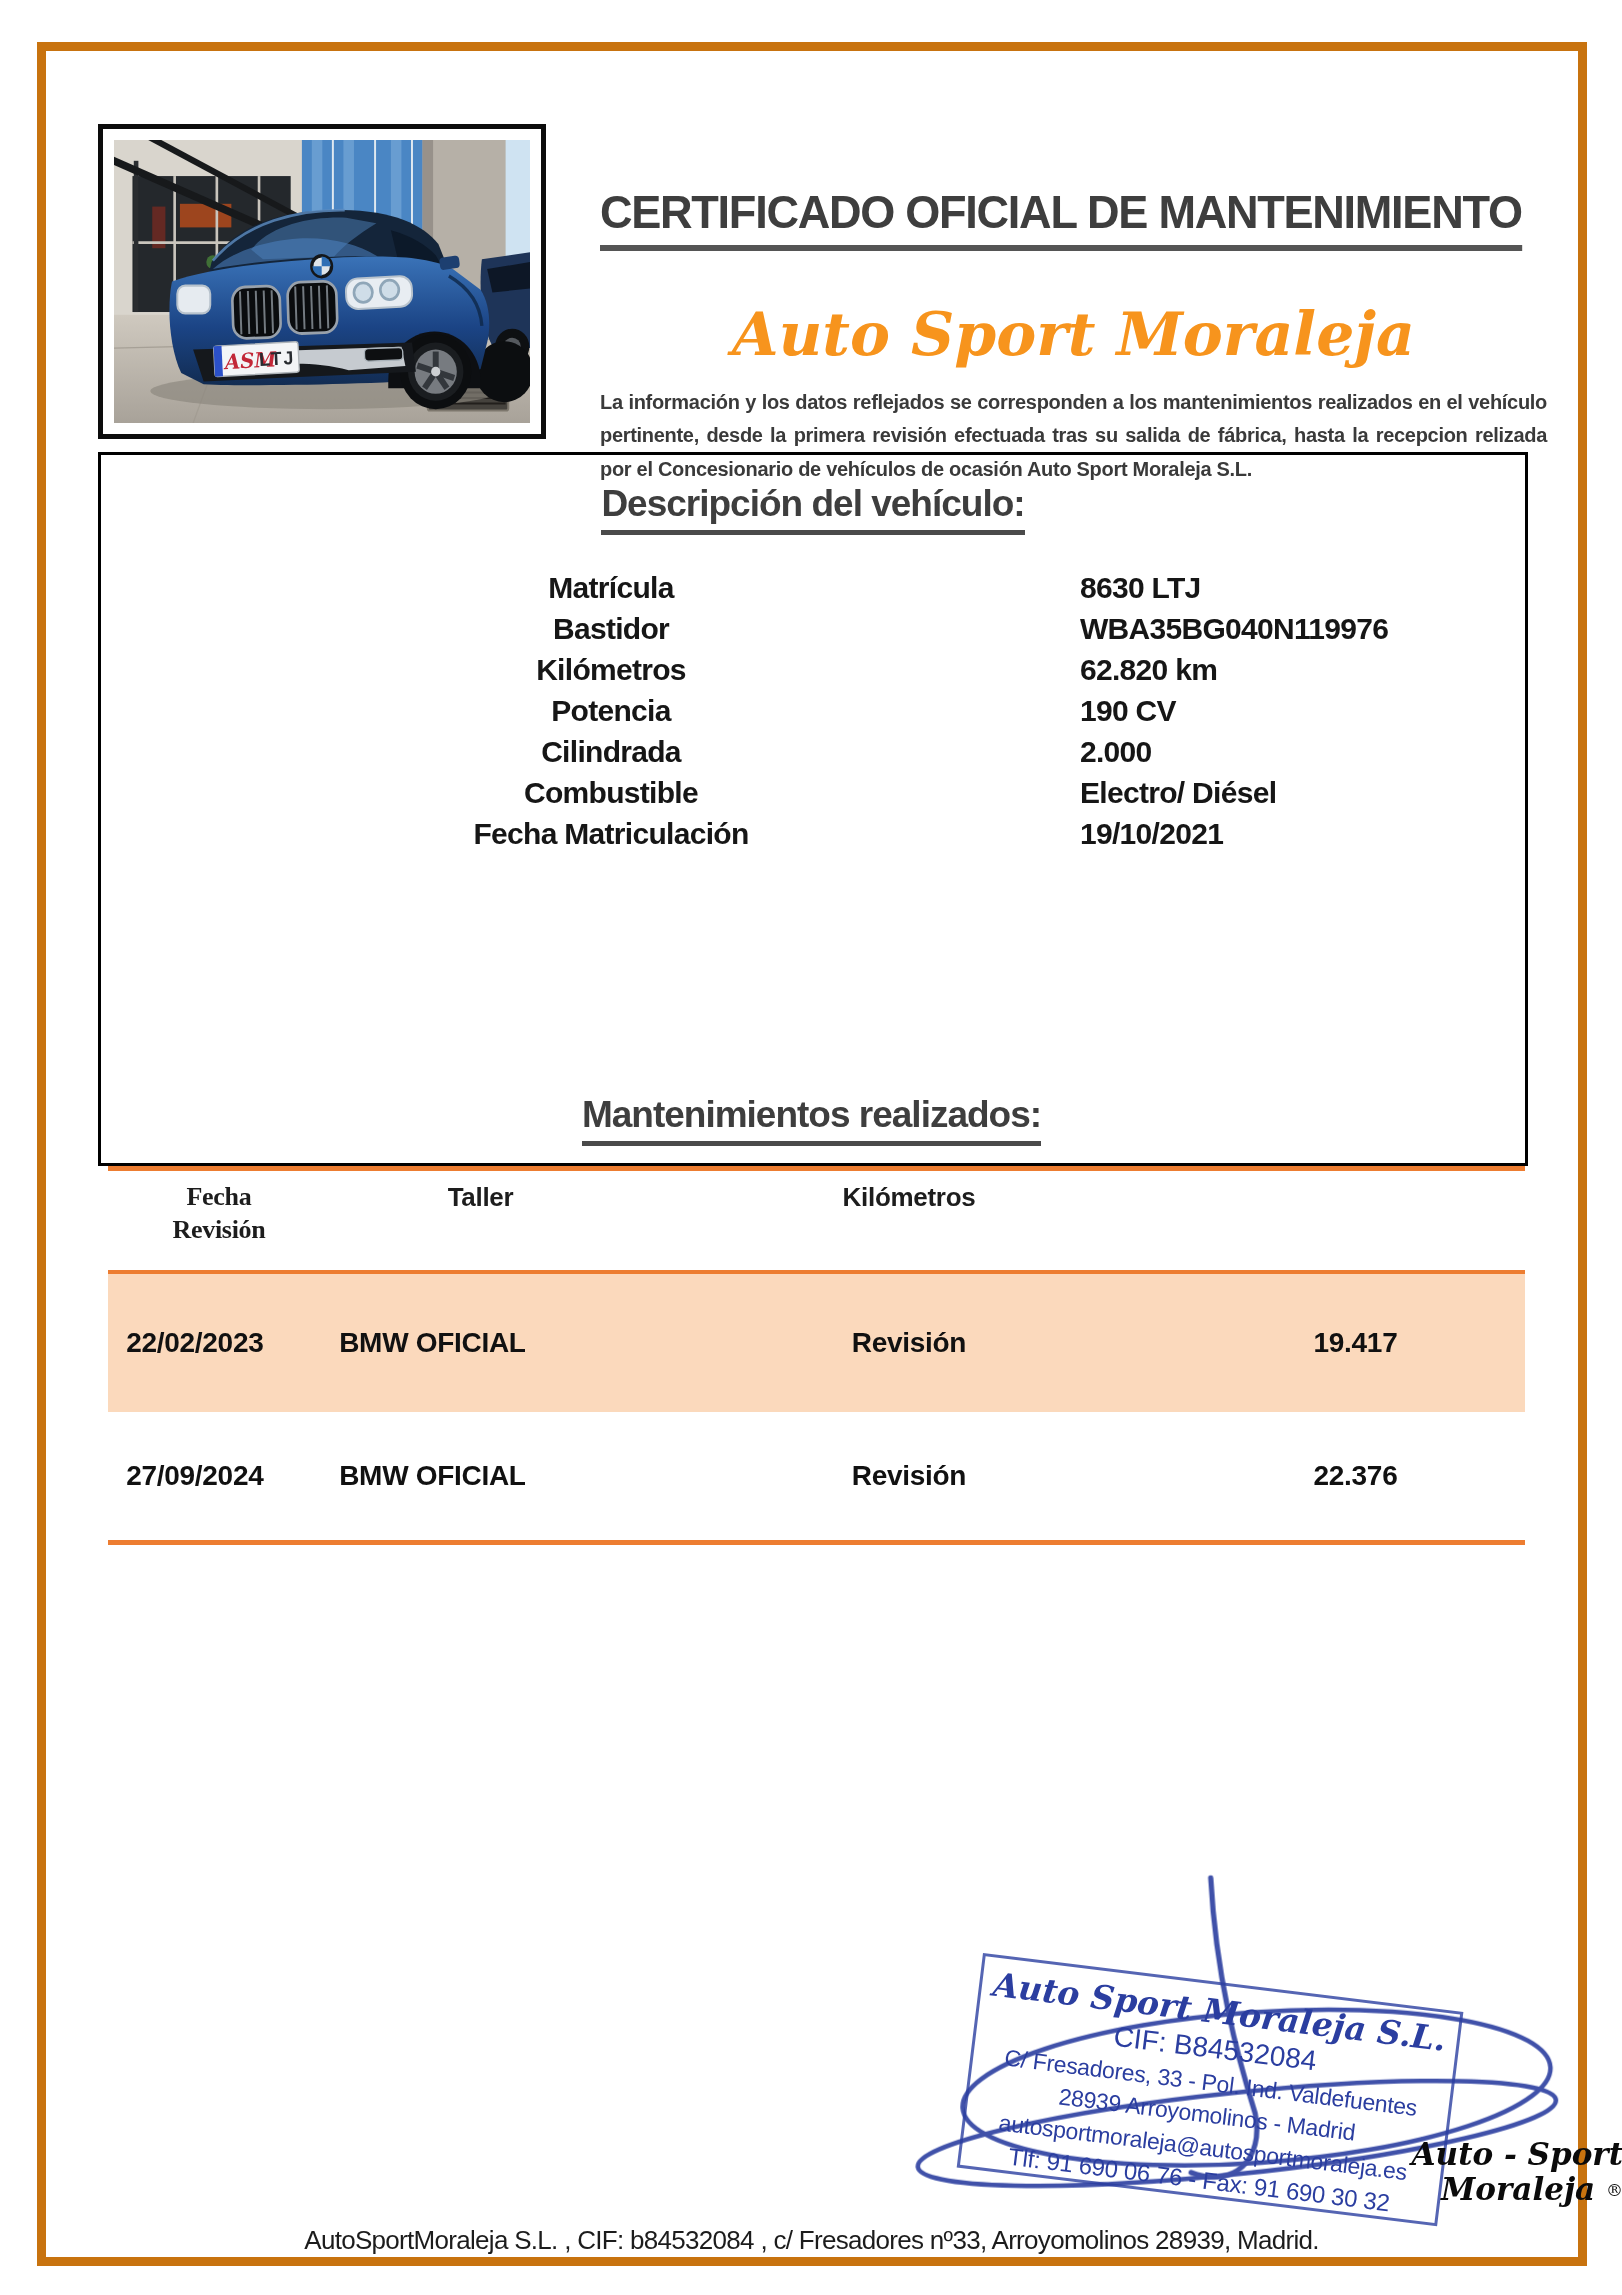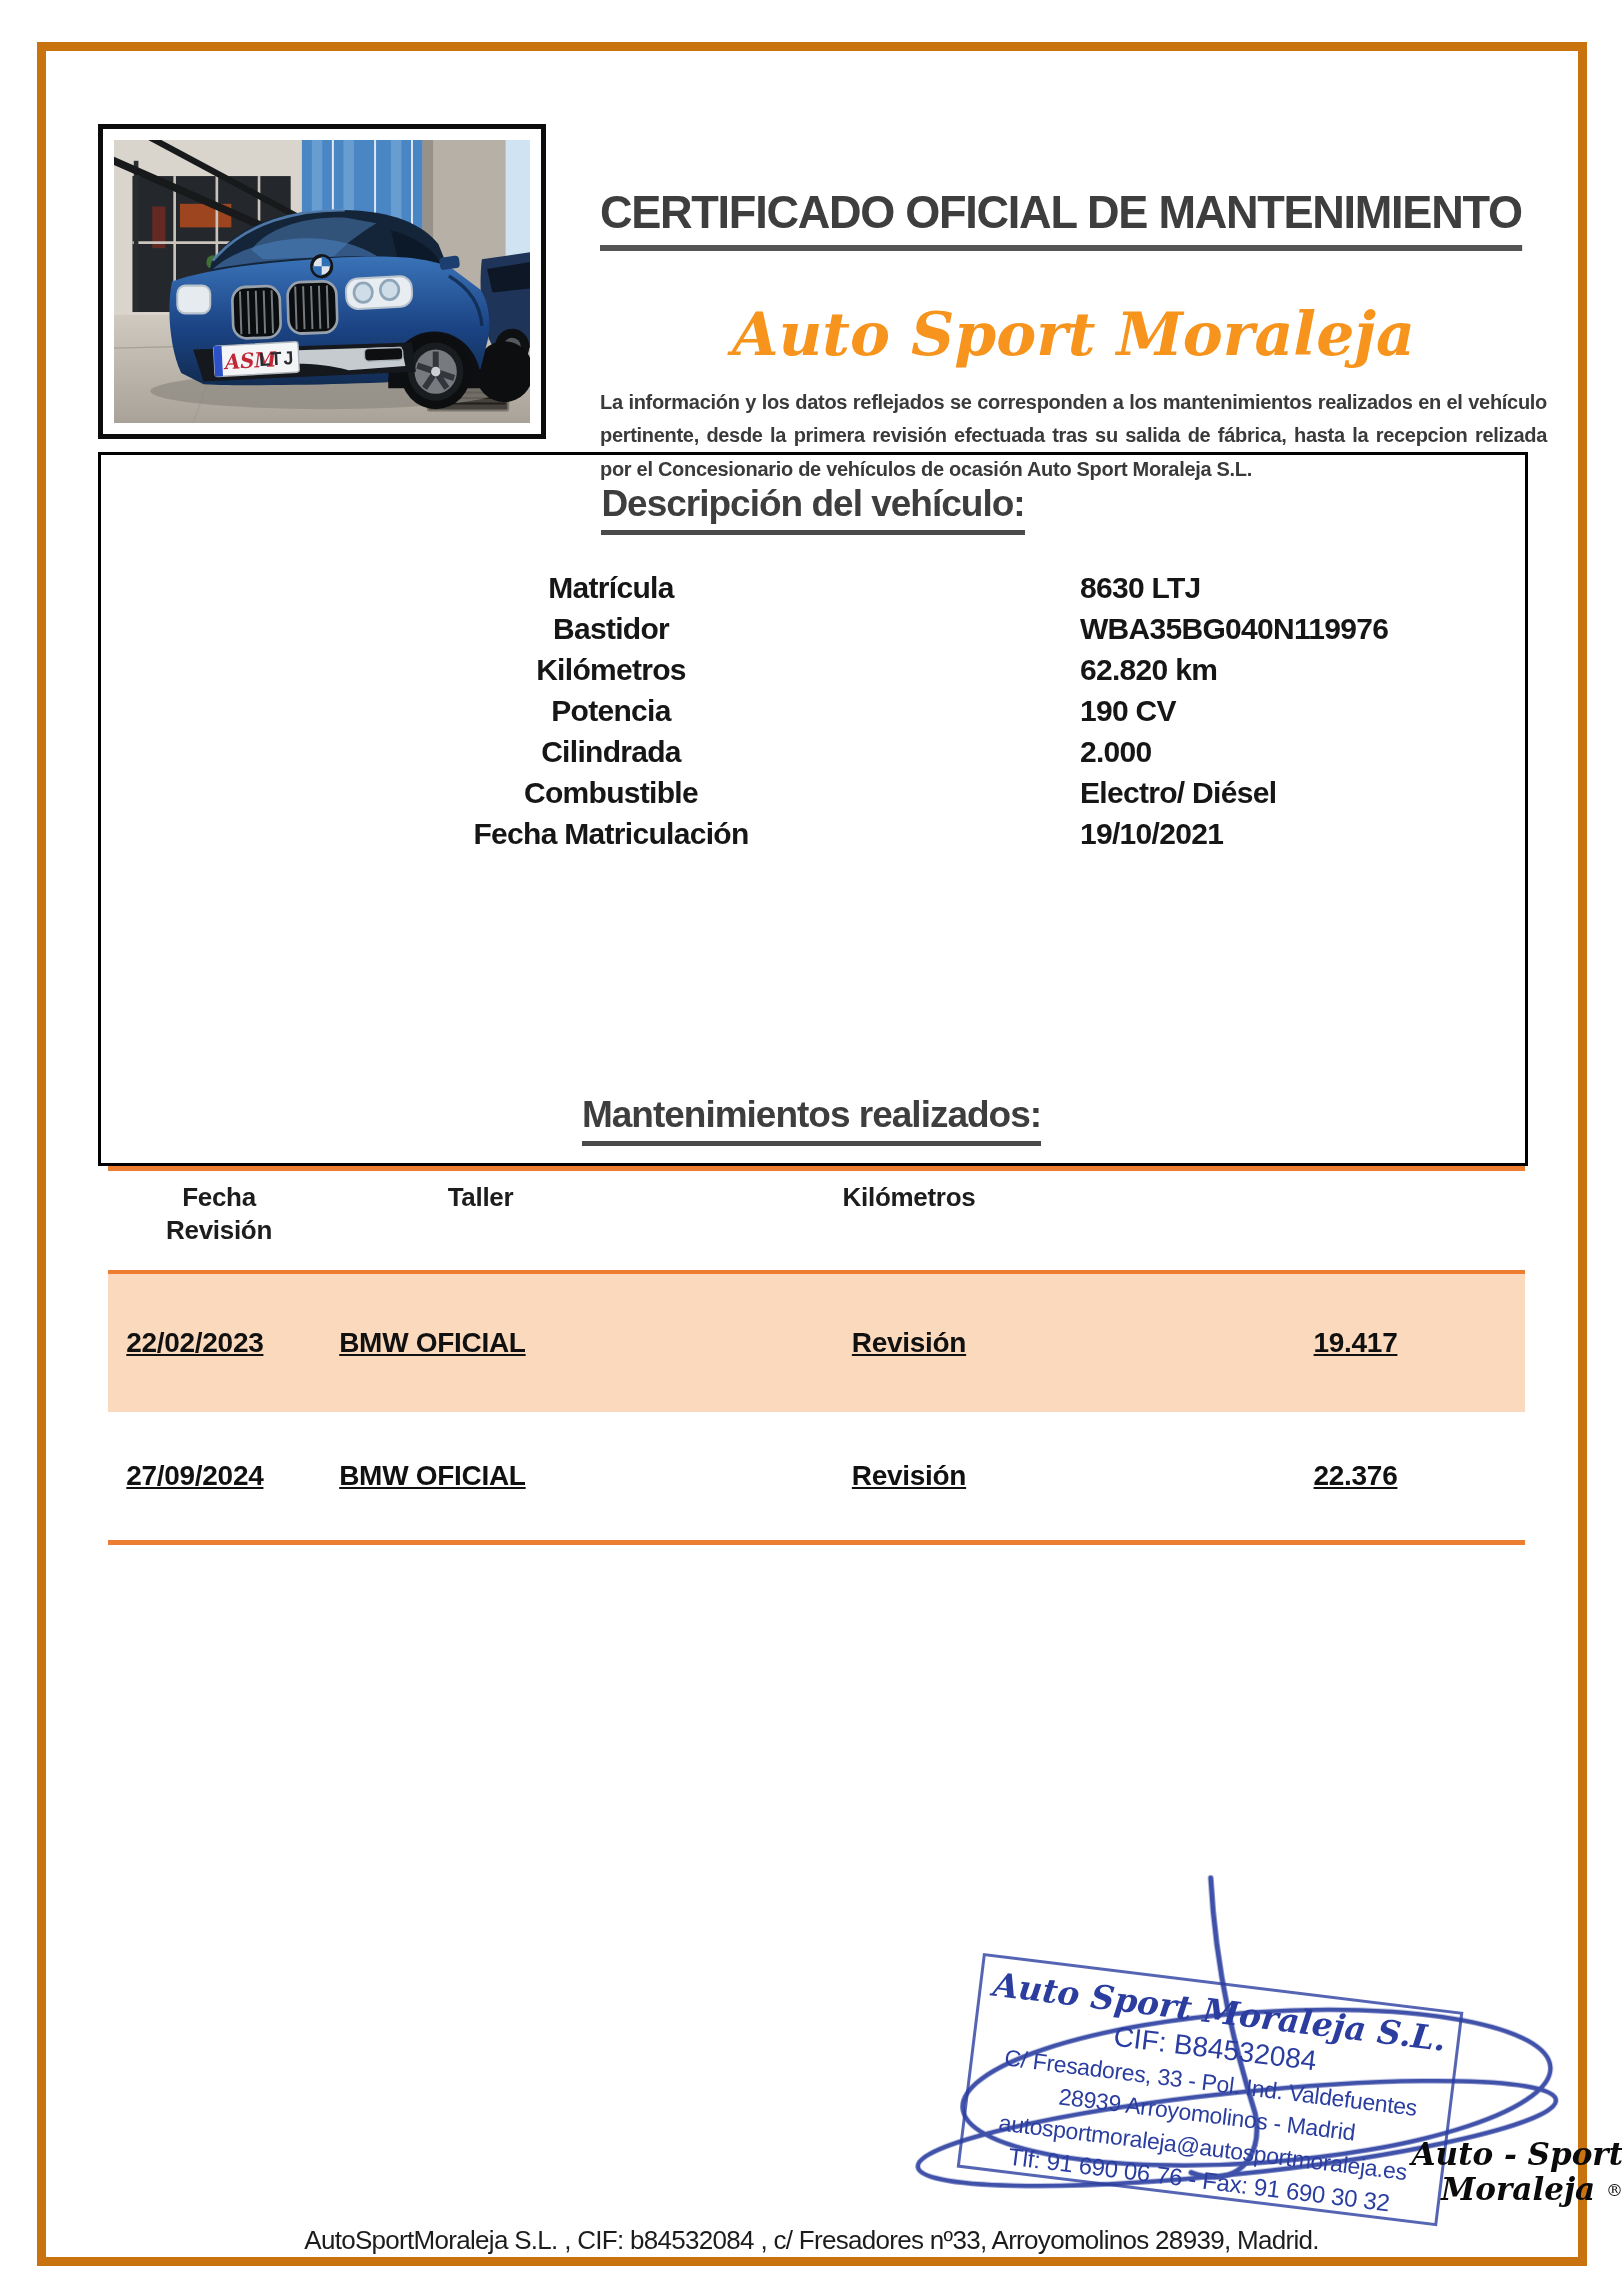--- a/index.html
+++ b/index.html
@@ -30,23 +30,23 @@
   .field-row{display:flex;height:41px;font-size:30px;font-weight:700;
              letter-spacing:-0.7px;color:#161616;}
   .f-label{margin-left:41px;width:938px;}
   
   .maint-wrap{position:absolute;left:0;top:1094px;width:100%;text-align:center;}
   .mtable{position:absolute;left:108px;top:1166px;width:1417px;}
   .rule{height:4.6px;background:#ED7D31;}
   .thead{display:grid;grid-template-columns:222px 301px 556px 337px;padding:10.5px 0 23.6px;}
   .th{font-size:26px;font-weight:700;color:#1d1d1d;text-align:center;line-height:1.25;
       letter-spacing:-0.3px;}
-  .th-first{width:137px;justify-self:center;}
+  .th-first{width:137px;justify-self:center;font-family:Liberation Serif, serif;}
   .trow{display:grid;grid-template-columns:222px 301px 556px 337px;align-items:center;
-        height:128px;font-size:28px;font-weight:700;letter-spacing:-0.3px;color:#111;text-decoration:underline;}
+        height:128px;font-size:28px;font-weight:700;letter-spacing:-0.3px;color:#111;}
   .trow.hl{background:#FBD9BC;height:138px;}
   .c1{padding-left:18.3px;} .c2{padding-left:9.2px;} .c3,.c4{text-align:center;}
   
   .stamp{position:absolute;left:983px;top:1953px;width:484px;height:216px;
          border:3.9px solid rgba(43,62,160,.8);box-sizing:border-box;padding-top:6.5px;
          transform:rotate(7deg);transform-origin:top left;color:#2B3EA0;text-align:center;}
   .s1{font-family:"DejaVu Serif",serif;font-style:italic;font-weight:700;font-size:33px;}
   .s2{font-size:28px;margin-top:2.6px;}
   .s3,.s4,.s5{font-size:23px;margin-top:5.2px;letter-spacing:-0.3px;}
   .s6{font-size:24px;margin-top:5.2px;letter-spacing:-0.3px;}

